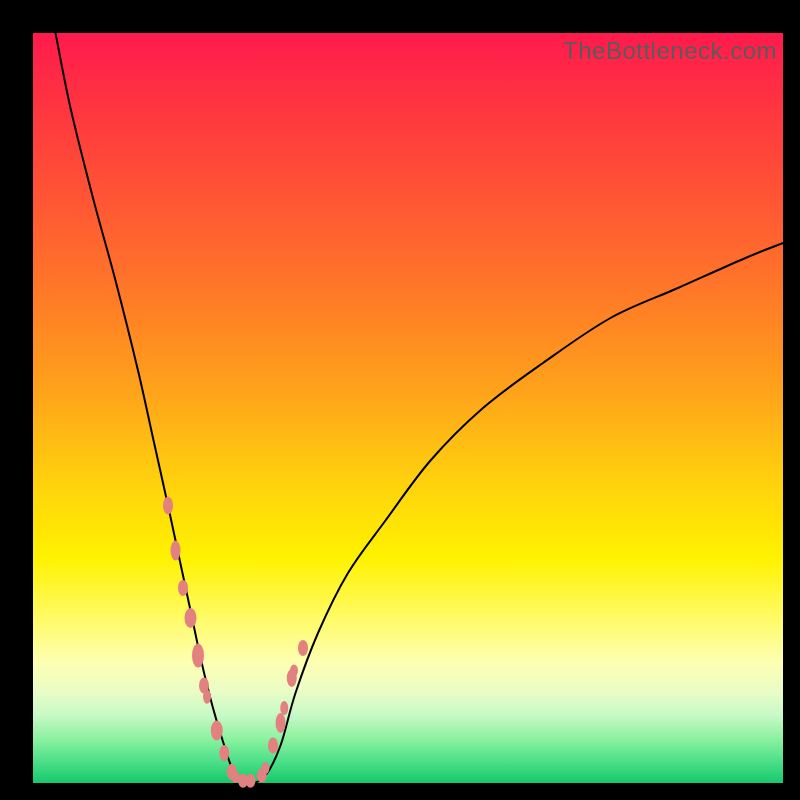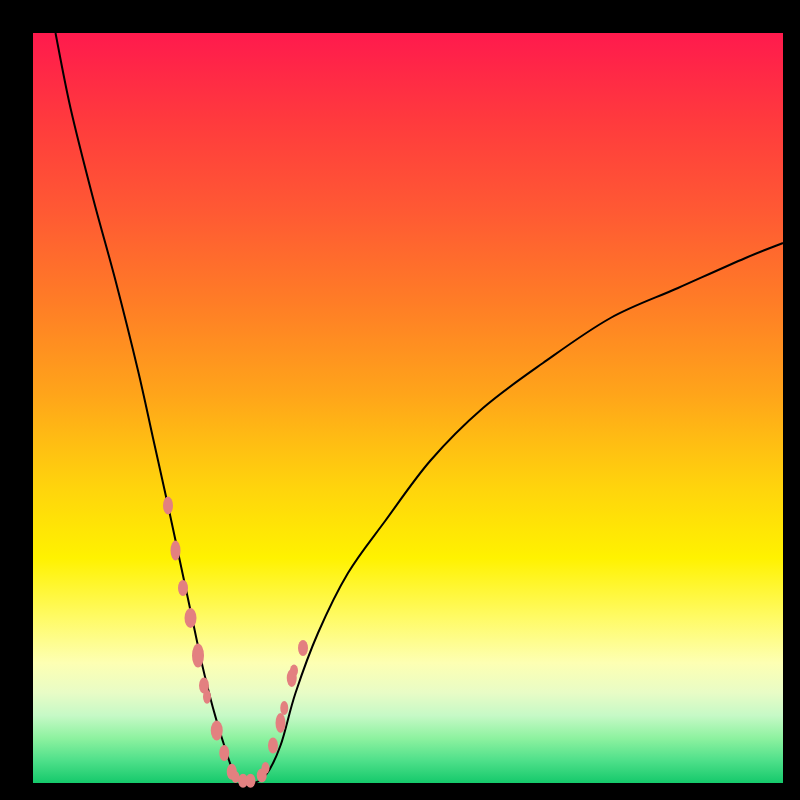--- a/index.html
+++ b/index.html
@@ -68,20 +68,21 @@
   .marker {
     fill: #e38080;
     stroke: none;
   }
 </style>
 </head>
 <body>
 
 <div class="outer">
   <div class="plot-area">
+    <div class="watermark">TheBottleneck.com</div>
     <svg class="curve" viewBox="0 0 750 750" preserveAspectRatio="none">
       <path id="curvePath" class="curve-path" d="M 22.5 0 C 25 12.5, 31.25 47.5, 37.5 75 C 43.75 102.5, 52.5 136.25, 60 165 C 67.5 193.75, 75 218.74999999999994, 82.5 247.49999999999994 C 90 276.24999999999994, 98.75000000000001 311.24999999999994, 105.00000000000001 337.49999999999994 C 111.25000000000001 363.74999999999994, 115 382.5, 120 405 C 125 427.5, 130.625 452.5, 135 472.5 C 139.375 492.5, 142.5 507.5, 146.25 525 C 150 542.5, 153.75 560, 157.5 577.5 C 161.25 595, 165 613.75, 168.75 630 C 172.5 646.25, 176.25 661.25, 180 675 C 183.75 688.75, 187.5 701.25, 191.25 712.5 C 195 723.75, 198.125 736.25, 202.5 742.5 C 206.875 748.75, 212.49999999999997 750, 217.49999999999997 750 C 222.49999999999997 750, 227.5 748.75, 232.5 742.5 C 237.5 736.25, 242.5 726.25, 247.5 712.5 C 252.5 698.75, 256.25 678.75, 262.5 660 C 268.75 641.25, 276.25 620, 285 600 C 293.75 580, 303.75 558.75, 315 540 C 326.25 521.25, 338.75 506.25, 352.5 487.5 C 366.25 468.75, 381.25 446.25, 397.5 427.5 C 413.75 408.75, 431.25 391.25, 450 375 C 468.75 358.75, 488.75000000000006 344.99999999999994, 510.00000000000006 329.99999999999994 C 531.25 314.99999999999994, 555 297.5, 577.5 285 C 600 272.5, 622.5 265, 645 255 C 667.5 245, 695 232.5, 712.5 225 C 730 217.5, 743.75 212.5, 750 210"></path>
       <g id="markerGroup">
           <ellipse cx="135" cy="472.5" rx="5" ry="9" class="marker"></ellipse>
           <ellipse cx="142.5" cy="517.5" rx="5" ry="10" class="marker"></ellipse>
           <ellipse cx="150" cy="555" rx="5" ry="8" class="marker"></ellipse>
           <ellipse cx="157.5" cy="585" rx="6" ry="10" class="marker"></ellipse>
           <ellipse cx="165" cy="622.5" rx="6" ry="12" class="marker"></ellipse>
           <ellipse cx="171" cy="652.5" rx="5" ry="8" class="marker"></ellipse>
           <ellipse cx="174" cy="663.75" rx="4" ry="7" class="marker"></ellipse>

